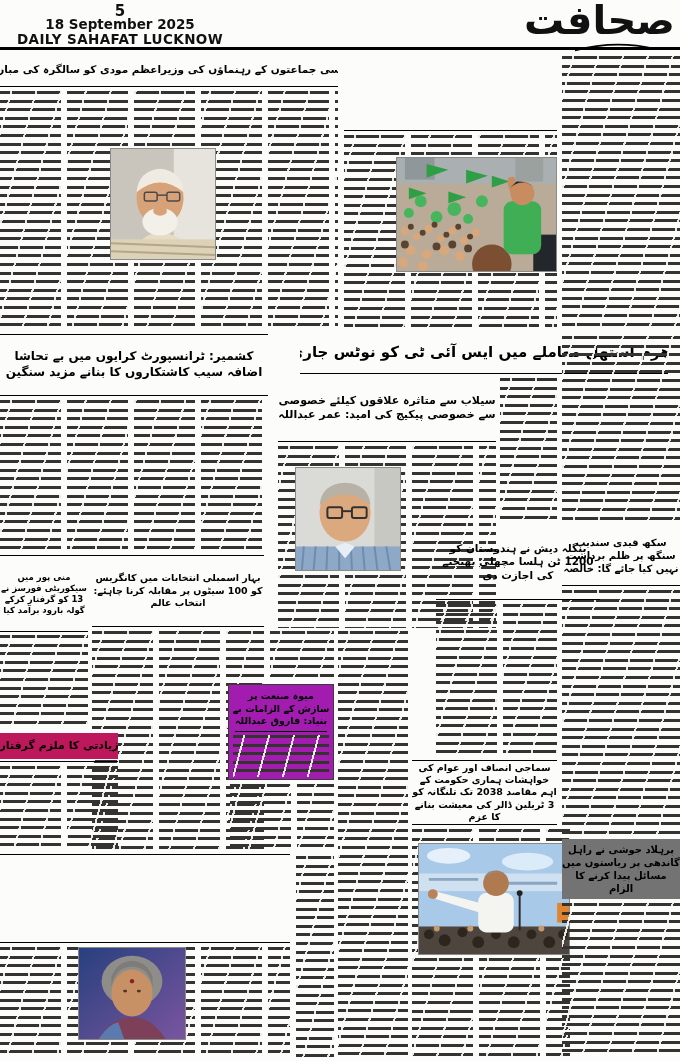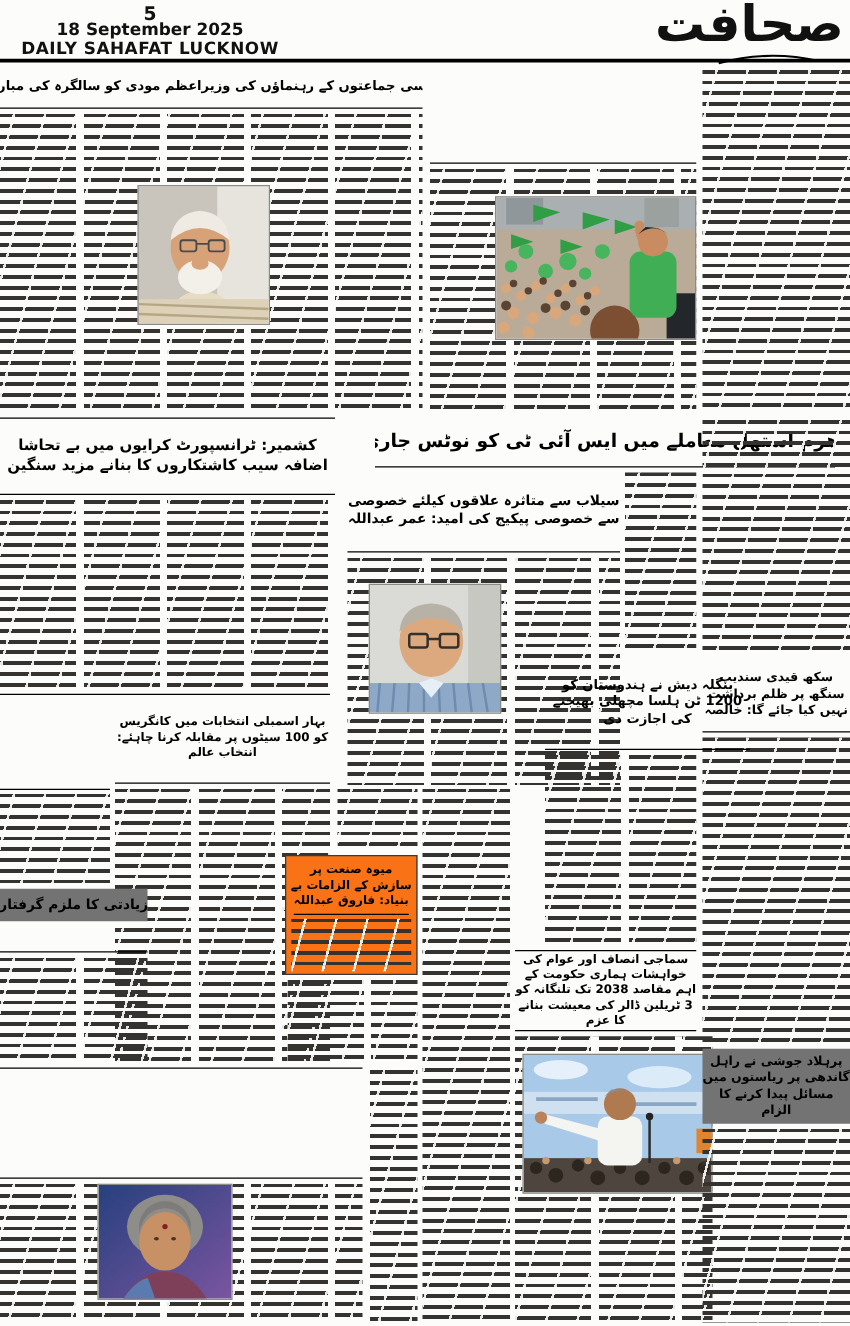--- a/index.html
+++ b/index.html
@@ -22,21 +22,21 @@
       repeating-linear-gradient(to bottom, #34332f 0 3px, transparent 3px 8.6px)}
   .utext1{background-image:
       repeating-linear-gradient(105deg, transparent 0 10px, rgba(252,252,250,.9) 10px 12px, transparent 12px 24px),
       repeating-linear-gradient(to bottom, #34332f 0 3px, transparent 3px 8.6px)}
   .photo{border:1px solid #8a8a86;background:#ddd;overflow:hidden}
   .photo svg{display:block}
   .hdr-num{font-size:15px;font-weight:bold;text-align:center}
   .hdr-date{font-size:13.5px;font-weight:bold;text-align:center}
   .hdr-title{font-size:13.5px;font-weight:bold;text-align:center;letter-spacing:.4px}
   .masthead{font-size:40px;font-weight:bold;direction:rtl;text-align:center;line-height:1}
-  .fruitbox{border:1px solid #3a3a3a;background:#f97316}
+  .fruitbox{border:1px solid #3a3a3a;background:#a21caf}
 </style>
 </head>
 <body>
 
 <div class="paper">
 
   <div class="abs hdr-num" style="left:60px;top:2px;width:120px;height:15px">5</div>
   <div class="abs hdr-date" style="left:20px;top:16px;width:200px;height:15px">18 September 2025</div>
   <div class="abs masthead" style="left:555px;top:0;width:120px;height:44px">صحافت</div>
   <div class="abs hdr-title" style="left:10px;top:31px;width:220px;height:15px">DAILY SAHAFAT LUCKNOW</div>
@@ -169,28 +169,29 @@
   <div class="abs utext1" style="left:562px;top:336px;width:118px;height:188px"></div>
   <div class="abs hl fs10" style="left:562px;top:527px;width:118px;height:56px">سکھ قیدی سندیپ سنگھ پر ظلم برداشت نہیں کیا جائے گا: خالصہ</div>
   <div class="abs rule" style="left:562px;top:585px;width:118px"></div>
   <div class="abs utext1" style="left:562px;top:590px;width:118px;height:246px"></div>
 
   <div class="abs hl fs10b" style="left:436px;top:527px;width:164px;height:70px">بنگلہ دیش نے ہندوستان کو 1200 ٹن ہلسا مچھلی بھیجنے کی اجازت دی</div>
   <div class="abs rule" style="left:436px;top:599px;width:164px"></div>
   <div class="abs utext" style="left:436px;top:604px;width:121px;height:154px"></div>
 
   <div class="abs rule" style="left:0;top:555px;width:264px"></div>
+  <div class="abs hl fs8" style="left:0;top:559px;width:88px;height:70px">منی پور میں سیکوریٹی فورسز نے 13 کو گرفتار کرکے گولہ بارود برآمد کیا</div>
   <div class="abs rule" style="left:0;top:631px;width:88px"></div>
   <div class="abs utext1" style="left:0;top:635px;width:88px;height:93px"></div>
 
   <div class="abs hl fs9" style="left:92px;top:559px;width:172px;height:64px">بہار اسمبلی انتخابات میں کانگریس کو 100 سیٹوں پر مقابلہ کرنا چاہئے: انتخاب عالم</div>
   <div class="abs rule" style="left:92px;top:626px;width:172px"></div>
   <div class="abs utext" style="left:92px;top:631px;width:172px;height:221px"></div>
 
-  <div class="abs hl fs11 nowrap" style="left:0;top:711px;width:118px;height:26px;background:#737373">زیادتی کا ملزم گرفتار</div>
+  <div class="abs hl fs11 nowrap" style="left:0;top:733px;width:118px;height:26px;background:#be185d">زیادتی کا ملزم گرفتار</div>
   <div class="abs rule" style="left:0;top:761px;width:118px"></div>
   <div class="abs utext" style="left:0;top:766px;width:118px;height:86px"></div>
 
   <div class="abs utext1" style="left:270px;top:631px;width:64px;height:50px"></div>
   <div class="abs utext1" style="left:338px;top:631px;width:70px;height:427px"></div>
   <div class="abs utext" style="left:230px;top:784px;width:104px;height:68px"></div>
   <div class="abs utext1" style="left:296px;top:856px;width:38px;height:202px"></div>
 
   <div class="abs fruitbox" style="left:228px;top:684px;width:106px;height:96px">
     <div class="abs hl fs9" style="left:3px;top:4px;width:98px;height:40px">میوہ صنعت پر سازش کے الزامات بے بنیاد: فاروق عبداللہ</div>

